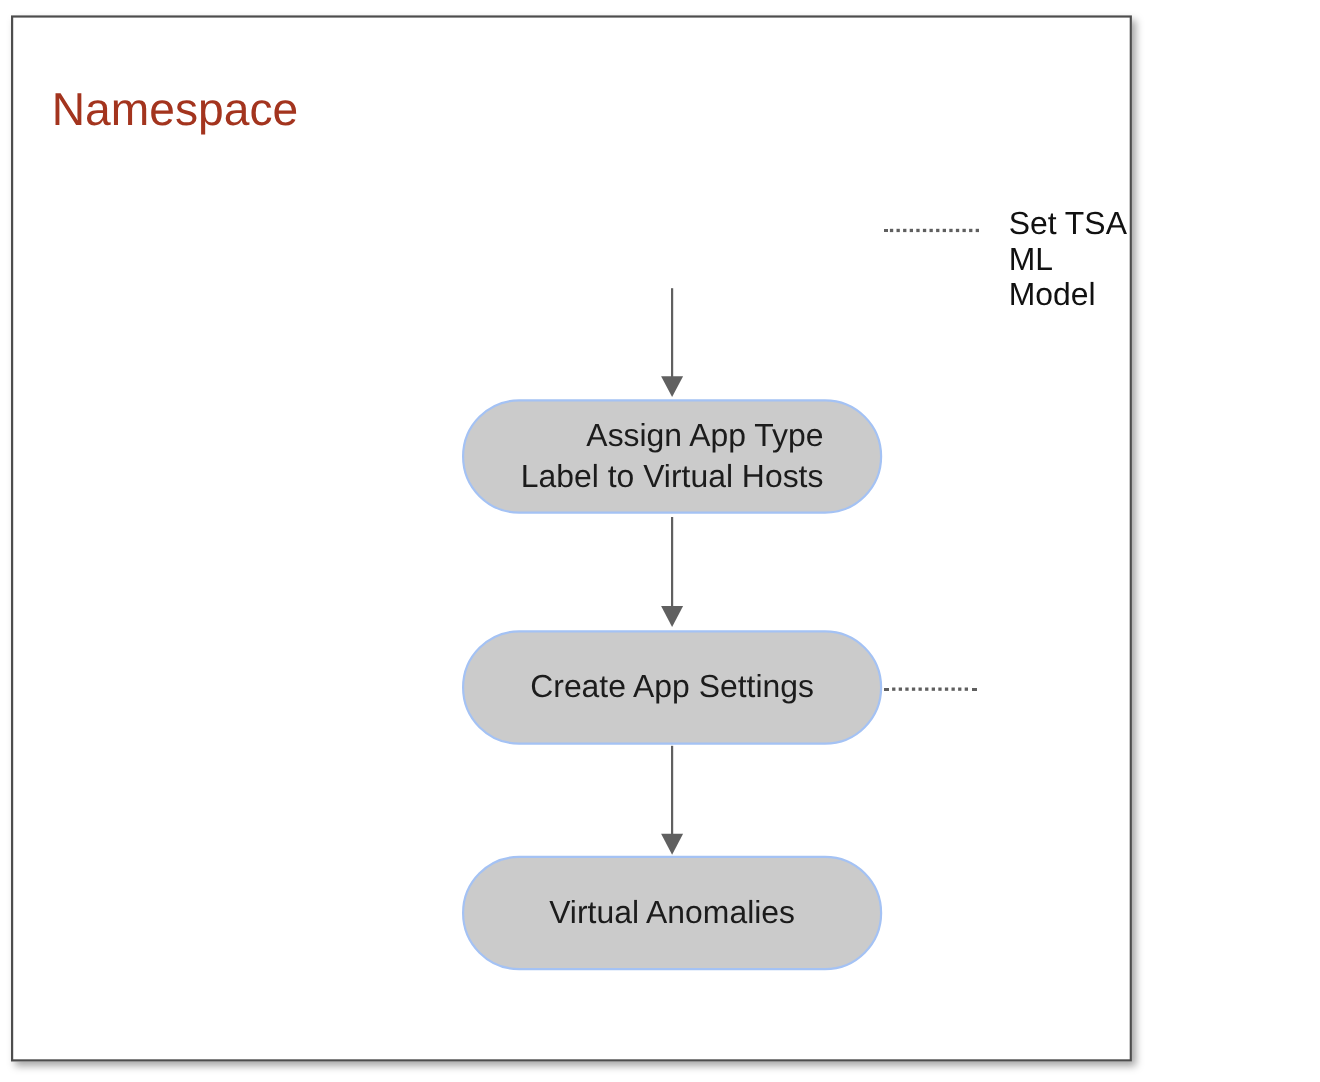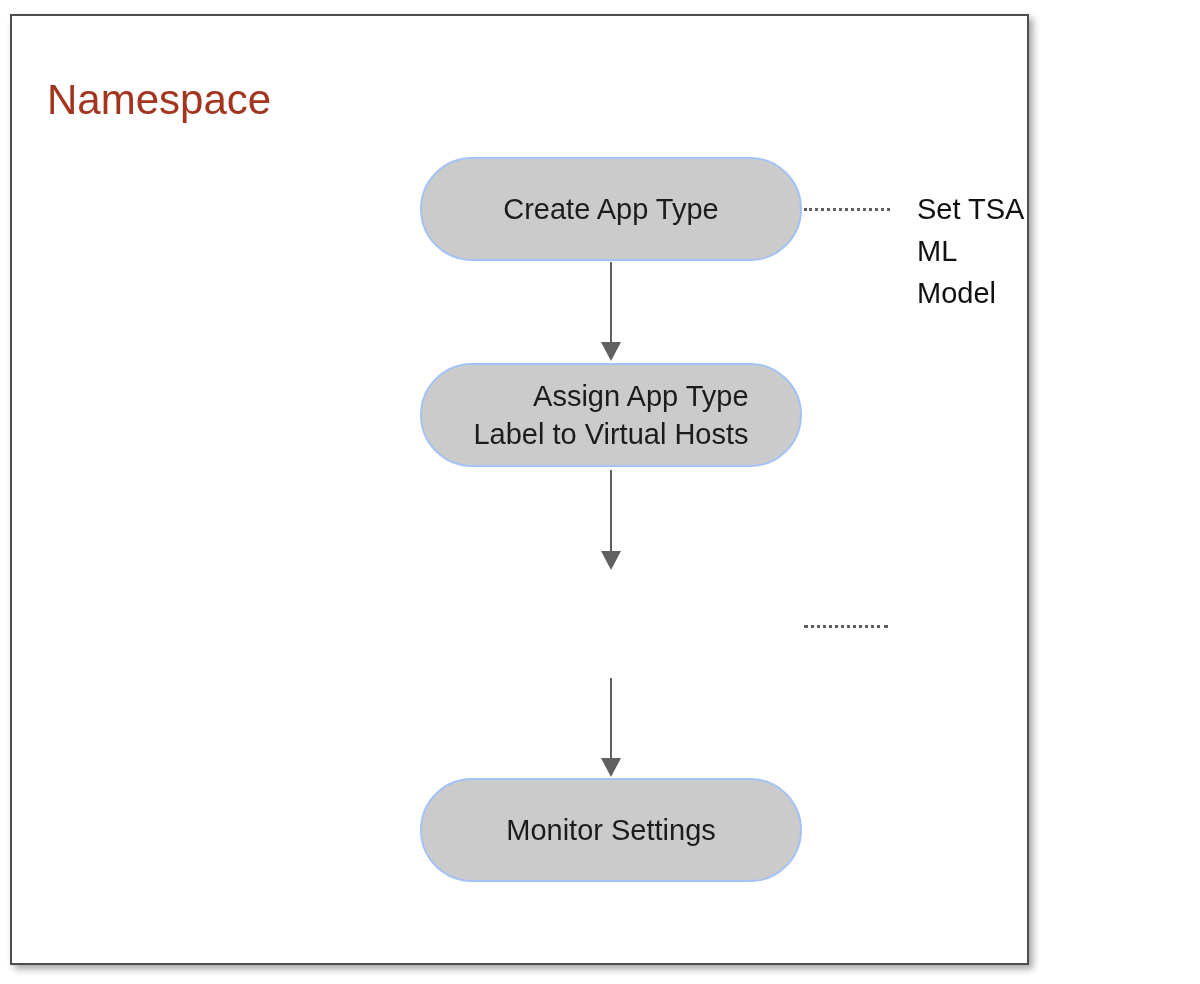--- a/index.html
+++ b/index.html
@@ -97,63 +97,63 @@
     position: absolute;
     height: 0;
     border-top: 3px dotted #5f5f5f;
   }
   .dotted-1 { left: 792px; top: 192px; width: 86px; }
   .dotted-2 { left: 792px; top: 609px; width: 84px; }
 
   .annotation {
     position: absolute;
     font-size: 29px;
-    line-height: 42px;
+    line-height: 32px;
     color: #111111;
     white-space: pre-line;
     text-align: left;
   }
   .annotation-1 { left: 905px; top: 172px; }
   .annotation-2 { left: 889px; top: 589px; }
 </style>
 </head>
 <body>
 
 <div class="stage">
   <div class="frame">
 
     <h1 class="title">Namespace</h1>
 
-    <div class="pill pill-1">
-      <span>Create App Type</span>
-    </div>
 
     <div class="arrow arrow-1">
       <div class="shaft"></div>
       <div class="head"></div>
     </div>
 
     <div class="pill pill-2">
       <span class="label-multiline">Assign App Type
 Label to Virtual Hosts</span>
     </div>
 
     <div class="arrow arrow-2">
       <div class="shaft"></div>
       <div class="head"></div>
     </div>
 
+    <div class="pill pill-3">
+      <span>Create App Settings</span>
+    </div>
 
     <div class="arrow arrow-3">
       <div class="shaft"></div>
       <div class="head"></div>
     </div>
 
     <div class="pill pill-4">
-      <span>Monitor Settings</span>
+      <span>Virtual Anomalies</span>
     </div>
 
     <div class="dotted dotted-1"></div>
     <div class="annotation annotation-1">Set TSA ML
 Model</div>
 
     <div class="dotted dotted-2"></div>
 
   </div>
 </div>

